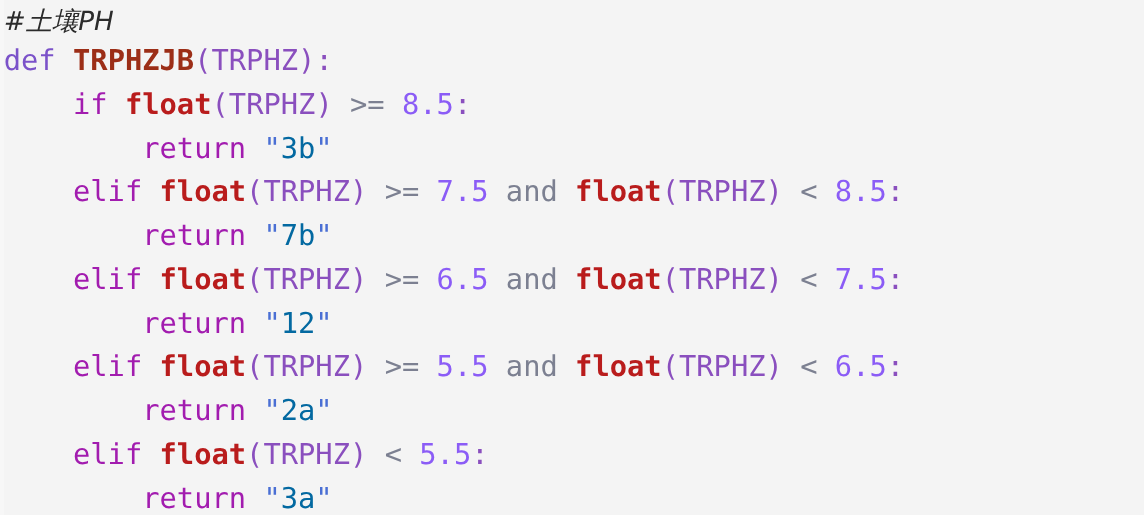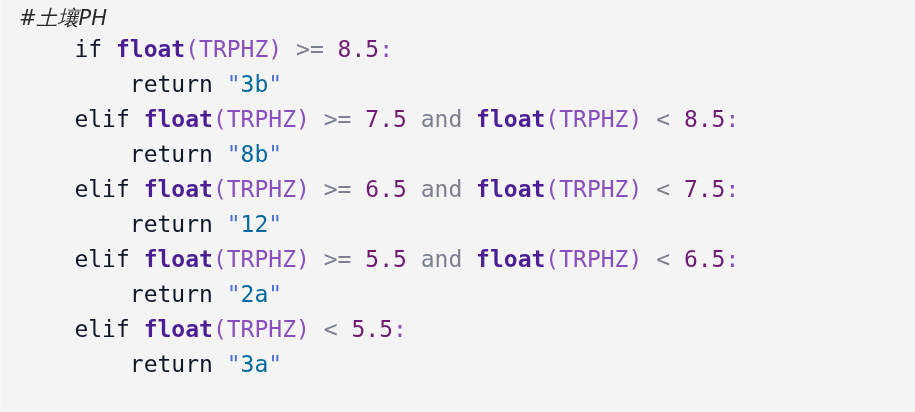--- a/index.html
+++ b/index.html
@@ -34,53 +34,54 @@
     width: 3px;
     background: #f7f7f7;
     pointer-events: none;
   }
 
   .code-line {
     height: 35px;
     line-height: 35px;
     font-size: 23px;
     white-space: pre;
-    padding-left: 19px;
+    padding-left: 3px;
     letter-spacing: 0px;
   }
 
   .code-line:first-child {
     height: 32px;
     line-height: 34px;
   }
 
   
   .tok-comment  { color: #2b2b2b; font-style: italic; font-family: "DejaVu Sans", "Liberation Sans", sans-serif; font-size: 21px; }
   .tok-kw       { color: #7b52c9; }           
-  .tok-kw2      { color: #0f172a; }           
+  .tok-kw2      { color: #a21caf; }           
   .tok-fname    { color: #9c2e17; font-weight: bold; } 
-  .tok-builtin  { color: #4c1d95; font-weight: bold; } 
+  .tok-builtin  { color: #b91c1c; font-weight: bold; } 
   .tok-punct    { color: #8a4fbe; }           
   .tok-name     { color: #8a4fbe; }           
   .tok-op       { color: #7c8091; }           
-  .tok-num      { color: #701a75; }           
+  .tok-num      { color: #8b5cf6; }           
   .tok-str      { color: #0369a1; }           
   .tok-quote    { color: #4a6fd4; }           
   .tok-plain    { color: #333333; }
 </style>
 </head>
 <body>
 
 <div id="code-block">
   <div id="code-lines">
       <div class="code-line"><span class="tok-comment">#土壤PH</span></div>
+      <div class="code-line"><span class="tok-kw">def</span><span class="tok-plain"> </span><span class="tok-fname">TRPHZJB</span><span class="tok-punct">(</span><span class="tok-name">TRPHZ</span><span class="tok-punct">):</span></div>
       <div class="code-line"><span class="tok-plain">    </span><span class="tok-kw2">if</span><span class="tok-plain"> </span><span class="tok-builtin">float</span><span class="tok-punct">(</span><span class="tok-name">TRPHZ</span><span class="tok-punct">)</span><span class="tok-plain"> </span><span class="tok-op">&gt;=</span><span class="tok-plain"> </span><span class="tok-num">8.5</span><span class="tok-punct">:</span></div>
       <div class="code-line"><span class="tok-plain">        </span><span class="tok-kw2">return</span><span class="tok-plain"> </span><span class="tok-quote">"</span><span class="tok-str">3b</span><span class="tok-quote">"</span></div>
       <div class="code-line"><span class="tok-plain">    </span><span class="tok-kw2">elif</span><span class="tok-plain"> </span><span class="tok-builtin">float</span><span class="tok-punct">(</span><span class="tok-name">TRPHZ</span><span class="tok-punct">)</span><span class="tok-plain"> </span><span class="tok-op">&gt;=</span><span class="tok-plain"> </span><span class="tok-num">7.5</span><span class="tok-plain"> </span><span class="tok-op">and</span><span class="tok-plain"> </span><span class="tok-builtin">float</span><span class="tok-punct">(</span><span class="tok-name">TRPHZ</span><span class="tok-punct">)</span><span class="tok-plain"> </span><span class="tok-op">&lt;</span><span class="tok-plain"> </span><span class="tok-num">8.5</span><span class="tok-punct">:</span></div>
-      <div class="code-line"><span class="tok-plain">        </span><span class="tok-kw2">return</span><span class="tok-plain"> </span><span class="tok-quote">"</span><span class="tok-str">8b</span><span class="tok-quote">"</span></div>
+      <div class="code-line"><span class="tok-plain">        </span><span class="tok-kw2">return</span><span class="tok-plain"> </span><span class="tok-quote">"</span><span class="tok-str">7b</span><span class="tok-quote">"</span></div>
       <div class="code-line"><span class="tok-plain">    </span><span class="tok-kw2">elif</span><span class="tok-plain"> </span><span class="tok-builtin">float</span><span class="tok-punct">(</span><span class="tok-name">TRPHZ</span><span class="tok-punct">)</span><span class="tok-plain"> </span><span class="tok-op">&gt;=</span><span class="tok-plain"> </span><span class="tok-num">6.5</span><span class="tok-plain"> </span><span class="tok-op">and</span><span class="tok-plain"> </span><span class="tok-builtin">float</span><span class="tok-punct">(</span><span class="tok-name">TRPHZ</span><span class="tok-punct">)</span><span class="tok-plain"> </span><span class="tok-op">&lt;</span><span class="tok-plain"> </span><span class="tok-num">7.5</span><span class="tok-punct">:</span></div>
       <div class="code-line"><span class="tok-plain">        </span><span class="tok-kw2">return</span><span class="tok-plain"> </span><span class="tok-quote">"</span><span class="tok-str">12</span><span class="tok-quote">"</span></div>
       <div class="code-line"><span class="tok-plain">    </span><span class="tok-kw2">elif</span><span class="tok-plain"> </span><span class="tok-builtin">float</span><span class="tok-punct">(</span><span class="tok-name">TRPHZ</span><span class="tok-punct">)</span><span class="tok-plain"> </span><span class="tok-op">&gt;=</span><span class="tok-plain"> </span><span class="tok-num">5.5</span><span class="tok-plain"> </span><span class="tok-op">and</span><span class="tok-plain"> </span><span class="tok-builtin">float</span><span class="tok-punct">(</span><span class="tok-name">TRPHZ</span><span class="tok-punct">)</span><span class="tok-plain"> </span><span class="tok-op">&lt;</span><span class="tok-plain"> </span><span class="tok-num">6.5</span><span class="tok-punct">:</span></div>
       <div class="code-line"><span class="tok-plain">        </span><span class="tok-kw2">return</span><span class="tok-plain"> </span><span class="tok-quote">"</span><span class="tok-str">2a</span><span class="tok-quote">"</span></div>
       <div class="code-line"><span class="tok-plain">    </span><span class="tok-kw2">elif</span><span class="tok-plain"> </span><span class="tok-builtin">float</span><span class="tok-punct">(</span><span class="tok-name">TRPHZ</span><span class="tok-punct">)</span><span class="tok-plain"> </span><span class="tok-op">&lt;</span><span class="tok-plain"> </span><span class="tok-num">5.5</span><span class="tok-punct">:</span></div>
       <div class="code-line"><span class="tok-plain">        </span><span class="tok-kw2">return</span><span class="tok-plain"> </span><span class="tok-quote">"</span><span class="tok-str">3a</span><span class="tok-quote">"</span></div>
     </div>
 </div>
 
 </body></html>

